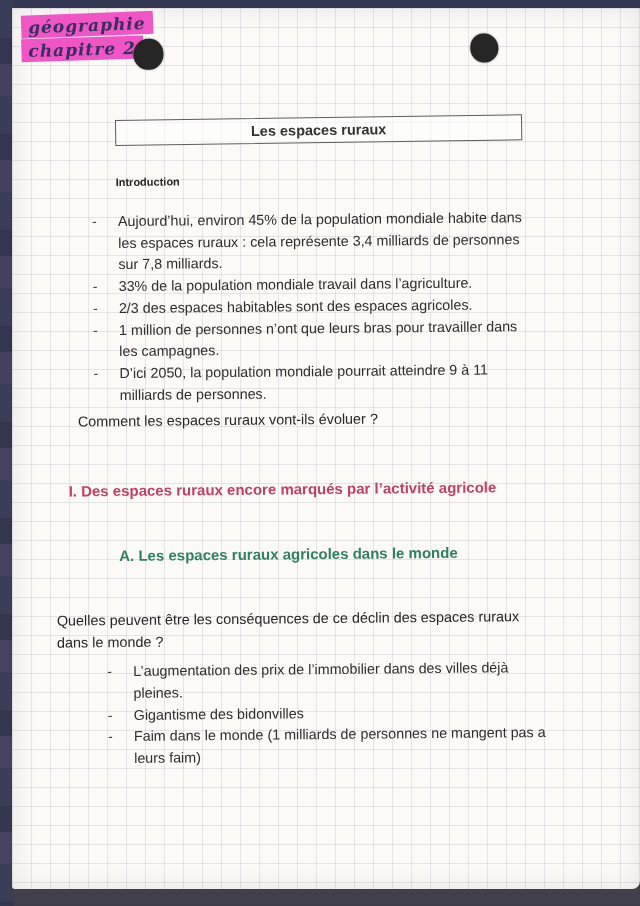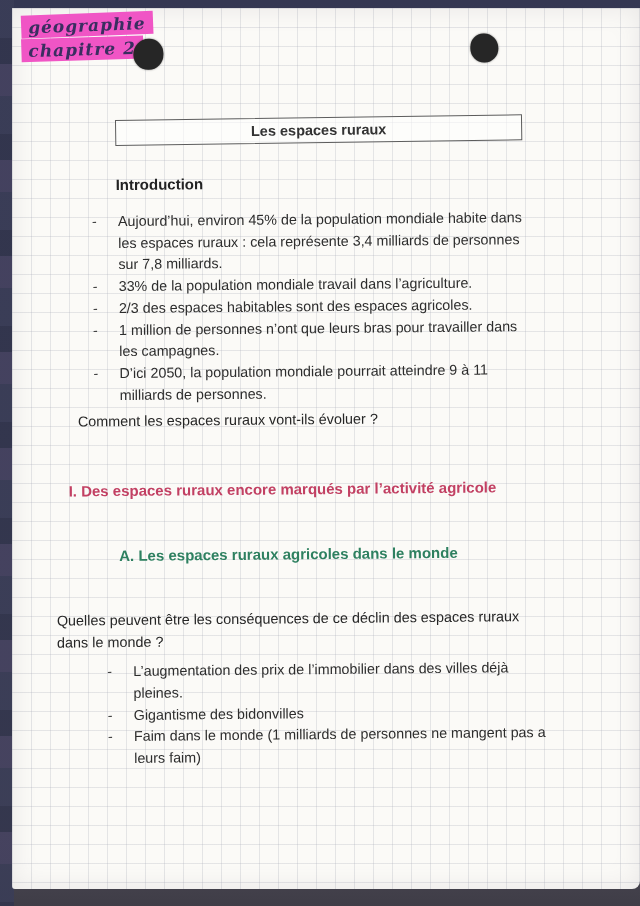--- a/index.html
+++ b/index.html
@@ -55,21 +55,21 @@
   
   .title-box{
     position:absolute;left:106px;top:109px;width:405px;height:24px;
     border:1.5px solid #5c5c5c;background:rgba(255,255,255,.55);
     display:flex;align-items:center;justify-content:center;
     transform:rotate(-0.25deg);
   }
   .title-box span{font-size:14.5px;font-weight:bold;color:#333;}
   .intro-h{
     position:absolute;left:106px;top:166px;margin:0;
-    font-size:15px;font-weight:bold;color:#232323;
+    font-size:11px;font-weight:bold;color:#232323;
   }
   ul.blist{list-style:none;margin:0;padding:0;position:absolute;}
   ul.blist li{display:flex;align-items:flex-start;}
   ul.blist .dash{flex:0 0 26px;color:#444;}
   ul.blist .txt{flex:0 0 auto;}
   .intro-list{left:82px;top:201px;font-size:14.3px;line-height:21.7px;}
   .intro-list .txt{width:414px;}
   .question{position:absolute;margin:0;font-size:14.4px;color:#262626;}
   .q1{left:66px;top:403px;}
   .q2{left:43px;top:599px;width:497px;line-height:22px;}

